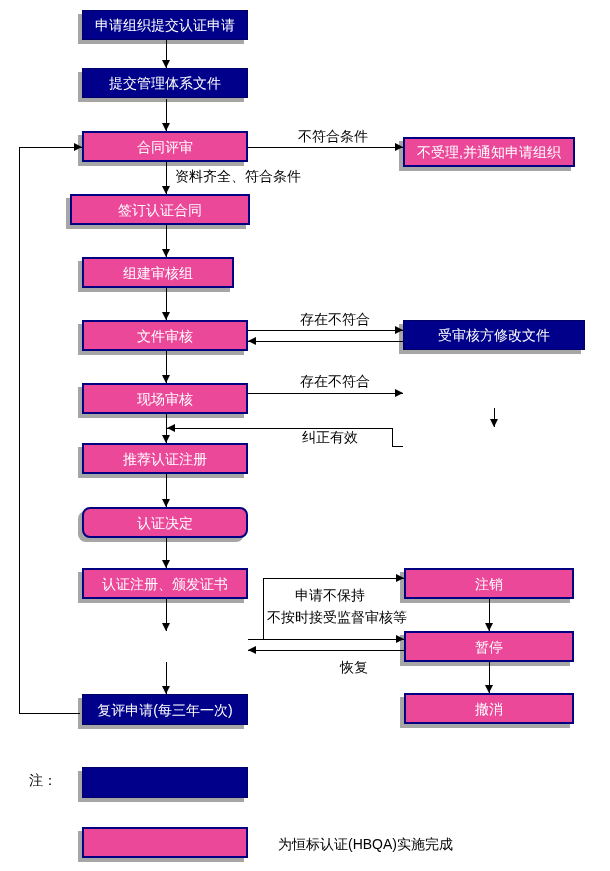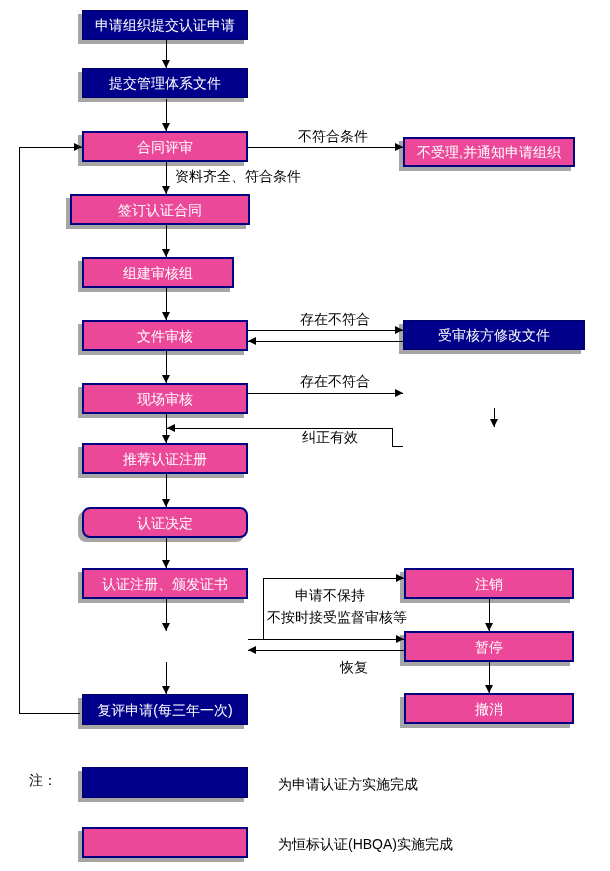--- a/index.html
+++ b/index.html
@@ -23,21 +23,20 @@
   .edge-label{position:absolute;font-size:14px;color:#000;white-space:nowrap;line-height:1.15;}
 </style>
 </head>
 <body>
 
 <div id="diagram">
 
   <span class="edge-label" style="left:29px;top:772px;">注：</span>
 
   <div class="node applicant" style="left:82px;top:767px;width:166px;height:31px;"></div>
-  <span class="edge-label" style="left:278px;top:776px;">为申请认证方实施完成</span>
 
   <div class="node certifier" style="left:82px;top:827px;width:166px;height:31px;"></div>
   <span class="edge-label" style="left:278px;top:836px;">为恒标认证(HBQA)实施完成</span>
 <div class="node applicant" style="left: 82px; top: 10px; width: 166px; height: 30px;">申请组织提交认证申请</div>
     <div class="node applicant" style="left: 82px; top: 68px; width: 166px; height: 30px;">提交管理体系文件</div>
     <div class="node certifier" style="left: 82px; top: 131px; width: 166px; height: 31px;">合同评审</div>
     <div class="node certifier" style="left: 70px; top: 194px; width: 180px; height: 31px;">签订认证合同</div>
     <div class="node certifier" style="left: 82px; top: 257px; width: 152px; height: 31px;">组建审核组</div>
     <div class="node certifier" style="left: 82px; top: 320px; width: 166px; height: 31px;">文件审核</div>
     <div class="node certifier" style="left: 82px; top: 383px; width: 166px; height: 31px;">现场审核</div>

